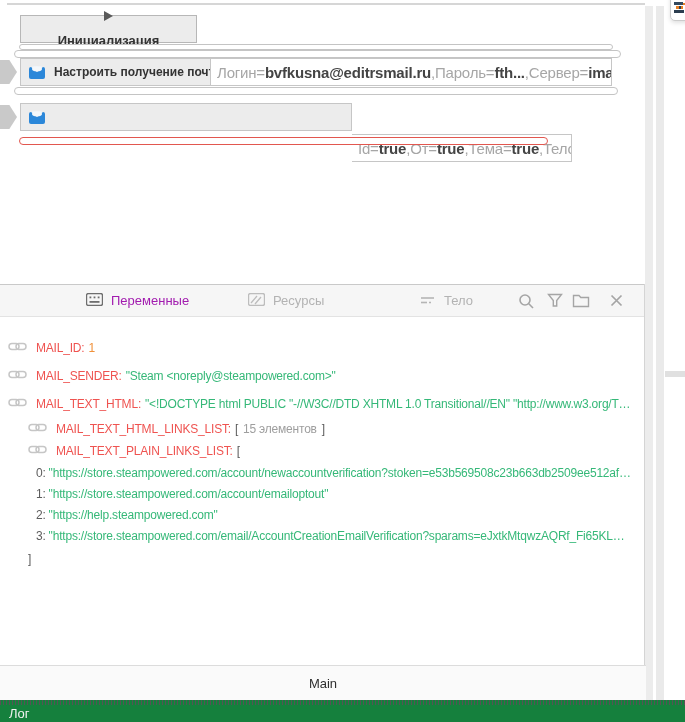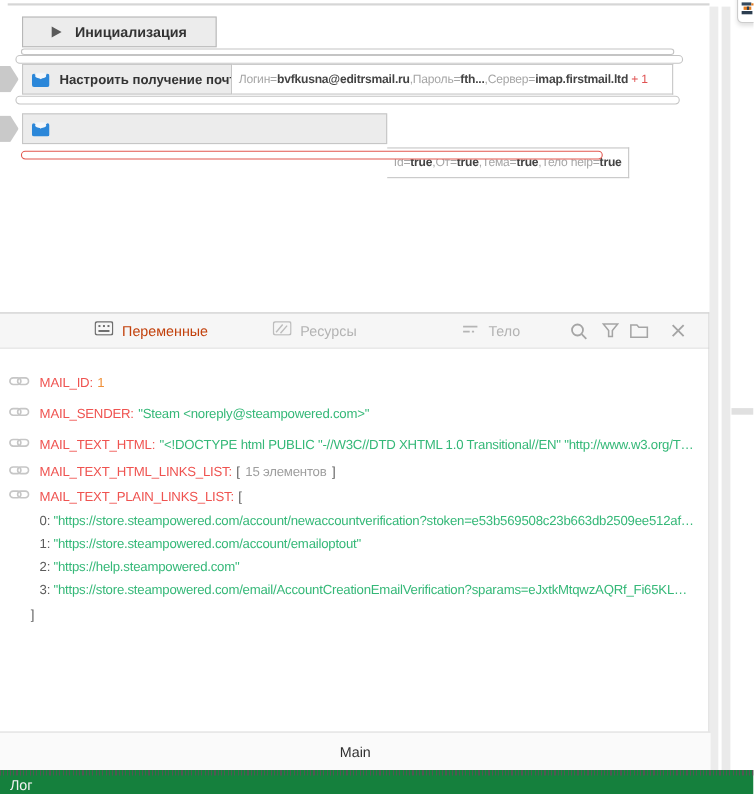--- a/index.html
+++ b/index.html
@@ -16,38 +16,38 @@
     border-bottom:5px solid transparent;}
   .pill{border:1px solid #c4c4c4;border-radius:4px;background:#fff;}
   .pill.red{border-color:var(--error);}
   .flow-arrow{left:0;width:17px;height:24px;background:#c9c9c9;
     clip-path:polygon(0 0,55% 0,100% 50%,55% 100%,0 100%);}
   .action-label{height:28px;background:#ececec;border:1px solid #c6c6c6;
     display:flex;align-items:center;gap:9px;padding:0 8px;box-sizing:border-box;
     font-size:12px;font-weight:bold;color:#333;white-space:nowrap;overflow:hidden;}
   .action-params{height:28px;background:#fff;border:1px solid #c6c6c6;border-left:none;
     display:flex;align-items:center;padding:0 6px;box-sizing:border-box;
-    font-size:11px;letter-spacing:-0.2px;white-space:nowrap;overflow:hidden;}
+    font-size:15px;letter-spacing:-0.2px;white-space:nowrap;overflow:hidden;}
   .plabel{color:#a6a6a6;}
   .pval{color:#444;font-weight:bold;}
   .pextra{color:var(--extra);margin-left:3px;}
   .env-icon{flex:0 0 auto;display:inline-flex;}
 
   
   .tabbar{left:0;top:284px;width:645px;height:33px;background:#f6f6f6;
     border-top:1px solid #c9c9c9;border-bottom:1px solid #e3e3e3;box-sizing:border-box;}
   .tab{position:absolute;top:0;height:100%;display:flex;align-items:center;gap:8px;cursor:default;}
   .tlabel{font-size:13px;color:#b3b3b3;}
-  .tlabel.active{color:#c2410c;}
+  .tlabel.active{color:#a21caf;}
   .tool{position:absolute;top:8px;display:inline-flex;cursor:default;}
 
   #vars-list{left:0;top:318px;width:645px;height:346px;overflow:hidden;padding-top:16px;box-sizing:border-box;}
   .var-row{display:flex;align-items:center;height:28px;padding-left:8px;font-size:12px;
     letter-spacing:-0.2px;white-space:nowrap;overflow:hidden;}
-  .var-row.compact{height:22px;}
+  .var-row.compact{height:22px;margin-left:20px;}
   .var-row.item-row{height:21px;padding-left:36px;}
   .var-row.close-row{height:25px;padding-left:28px;}
   .chain{margin-right:9px;flex:0 0 auto;}
   .vkey{color:var(--key);}
   .vnum{color:var(--num);margin-left:4px;}
   .vstr{color:var(--str);margin-left:4px;}
   .vmeta{color:var(--meta);padding:0 5px;}
   .vbr{color:#5c5c5c;margin-left:4px;}
   .vindex{color:#5c5c5c;margin-right:3px;}
 
@@ -69,21 +69,21 @@
     background:repeating-linear-gradient(90deg,#545454 0 1px,transparent 1px 3px);}
   .log-title{position:absolute;left:9px;top:6px;font-size:13px;color:#f2f2f2;}
 </style>
 </head>
 <body>
 
 <div>
 
   <div class="abs top-line"></div>
 
-  <div class="abs init-btn" style="left:20px;top:15px;">
+  <div class="abs init-btn" style="left:20px;top:15px;flex-direction:column;">
     <span class="play"></span>
     <span>Инициализация</span>
   </div>
 
   <div class="abs pill" style="left:19px;top:44px;width:592px;height:4px;"></div>
   <div class="abs pill" style="left:14px;top:50px;width:605px;height:6px;"></div>
 
   <div class="abs flow-arrow" style="top:60px;"></div>
   <div class="abs action-label" style="left:20px;top:58px;width:191px;">
     <span class="env-icon">

